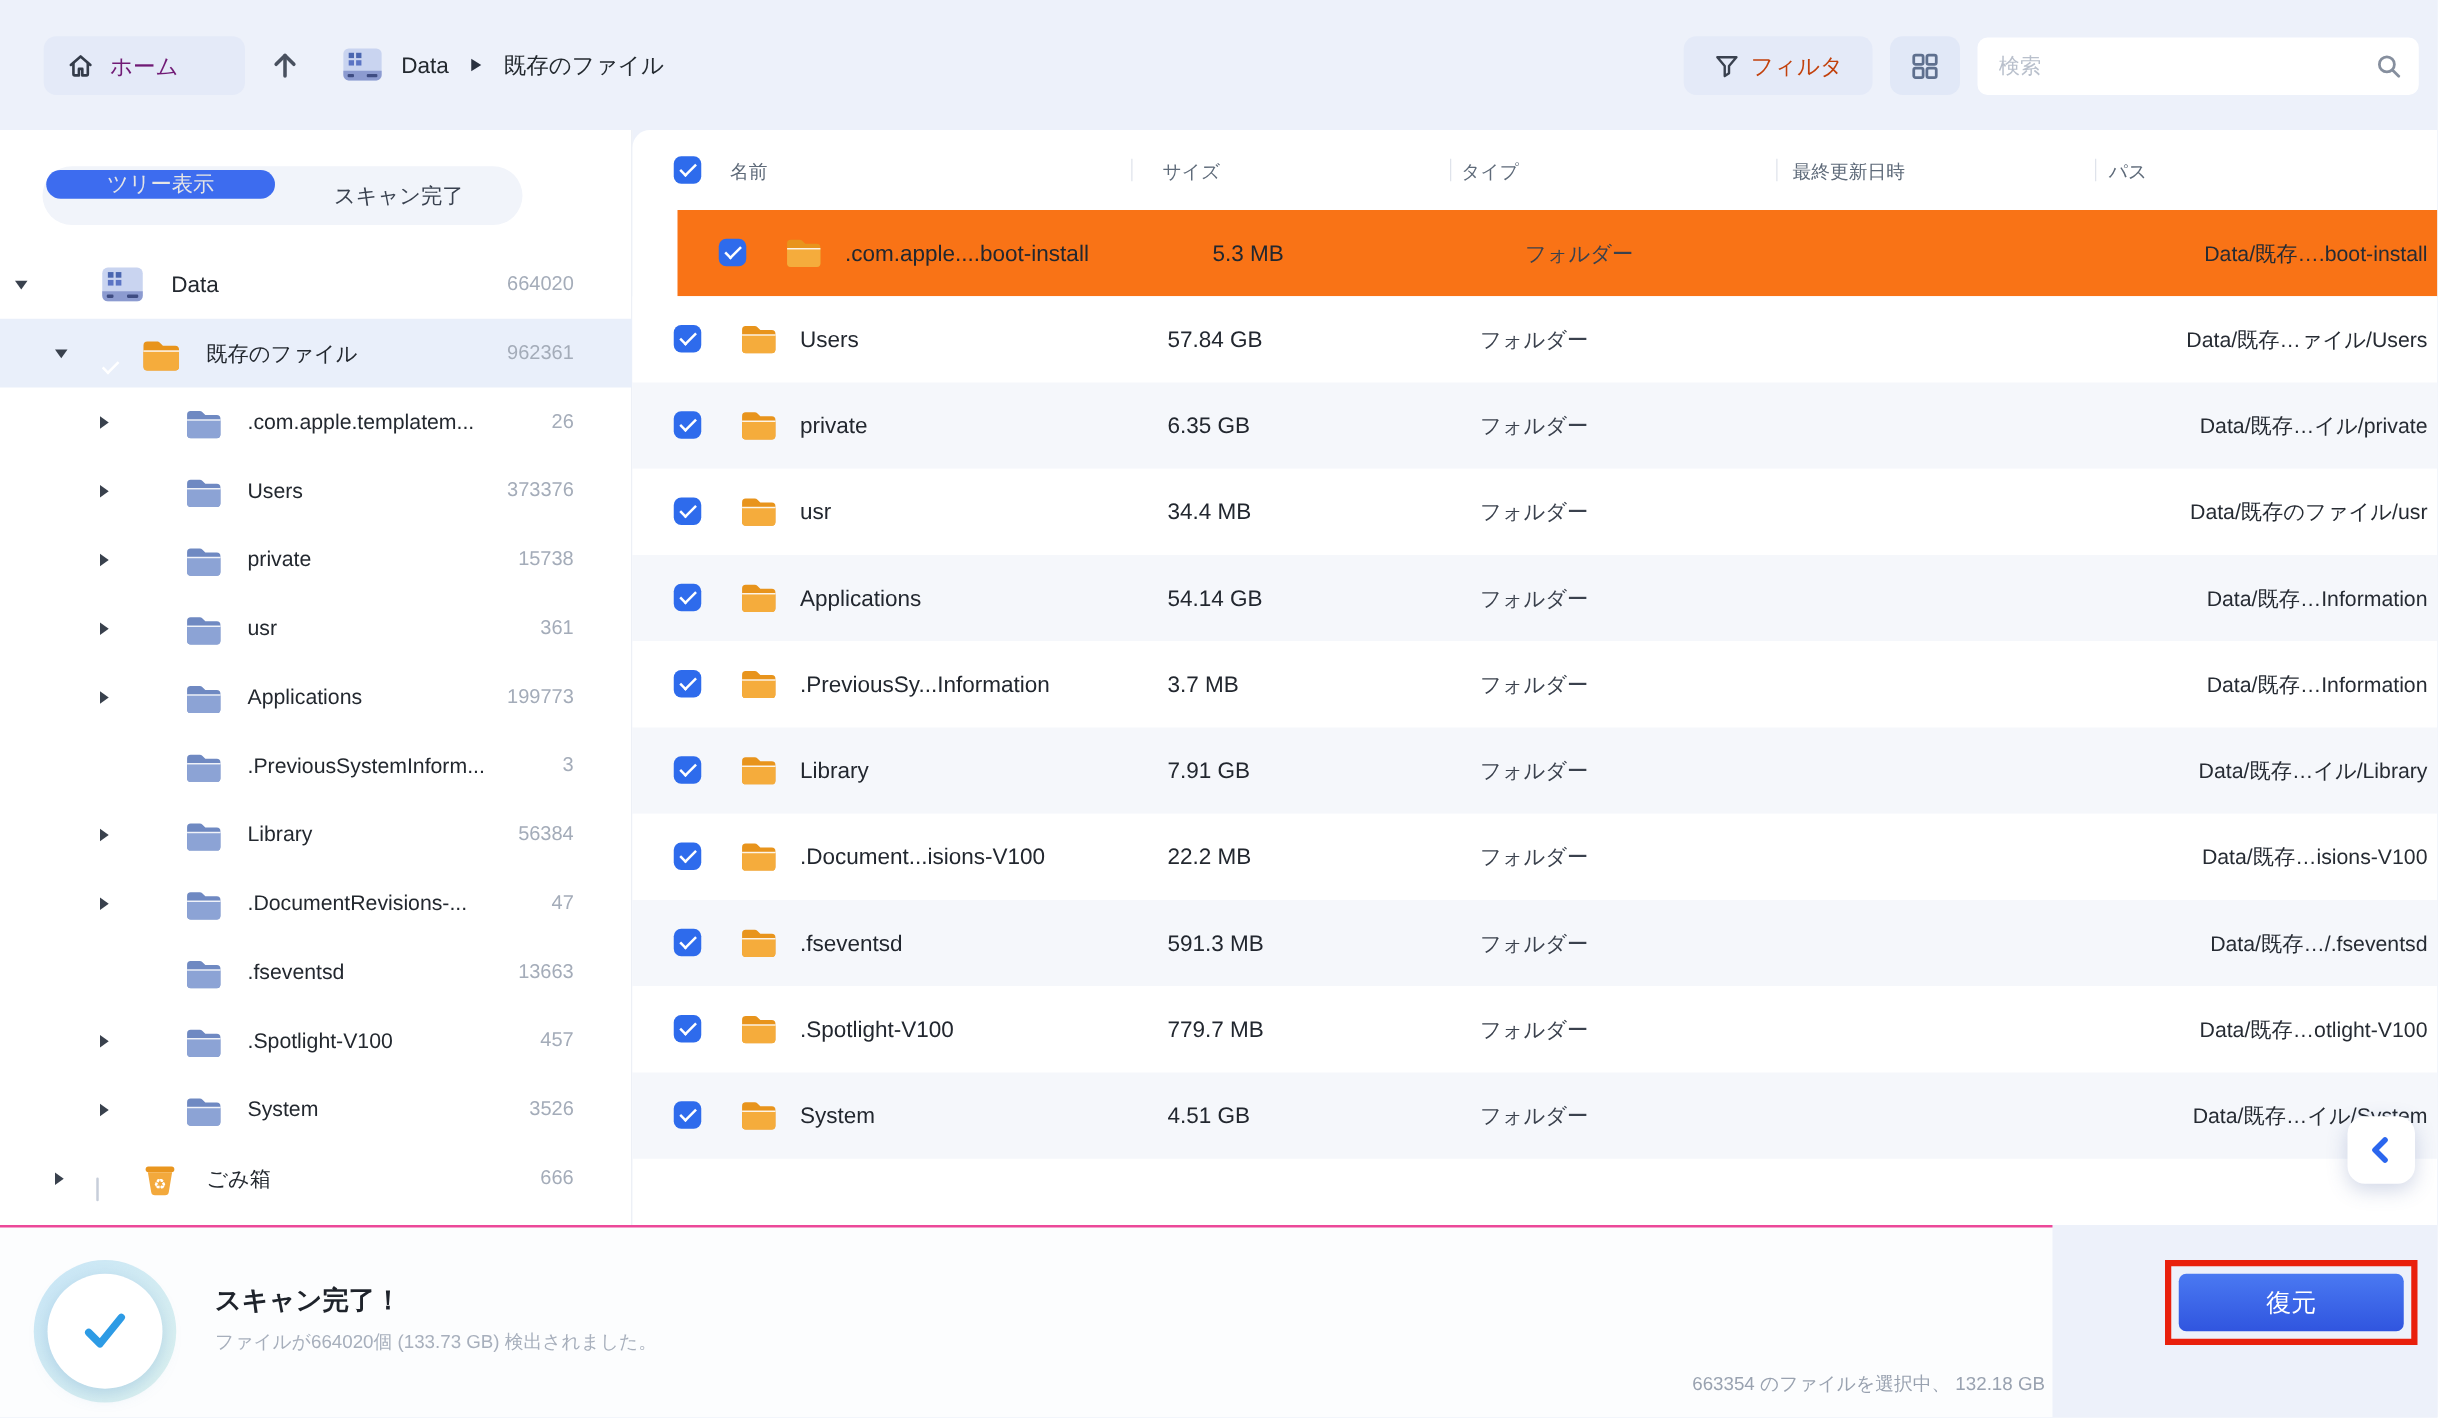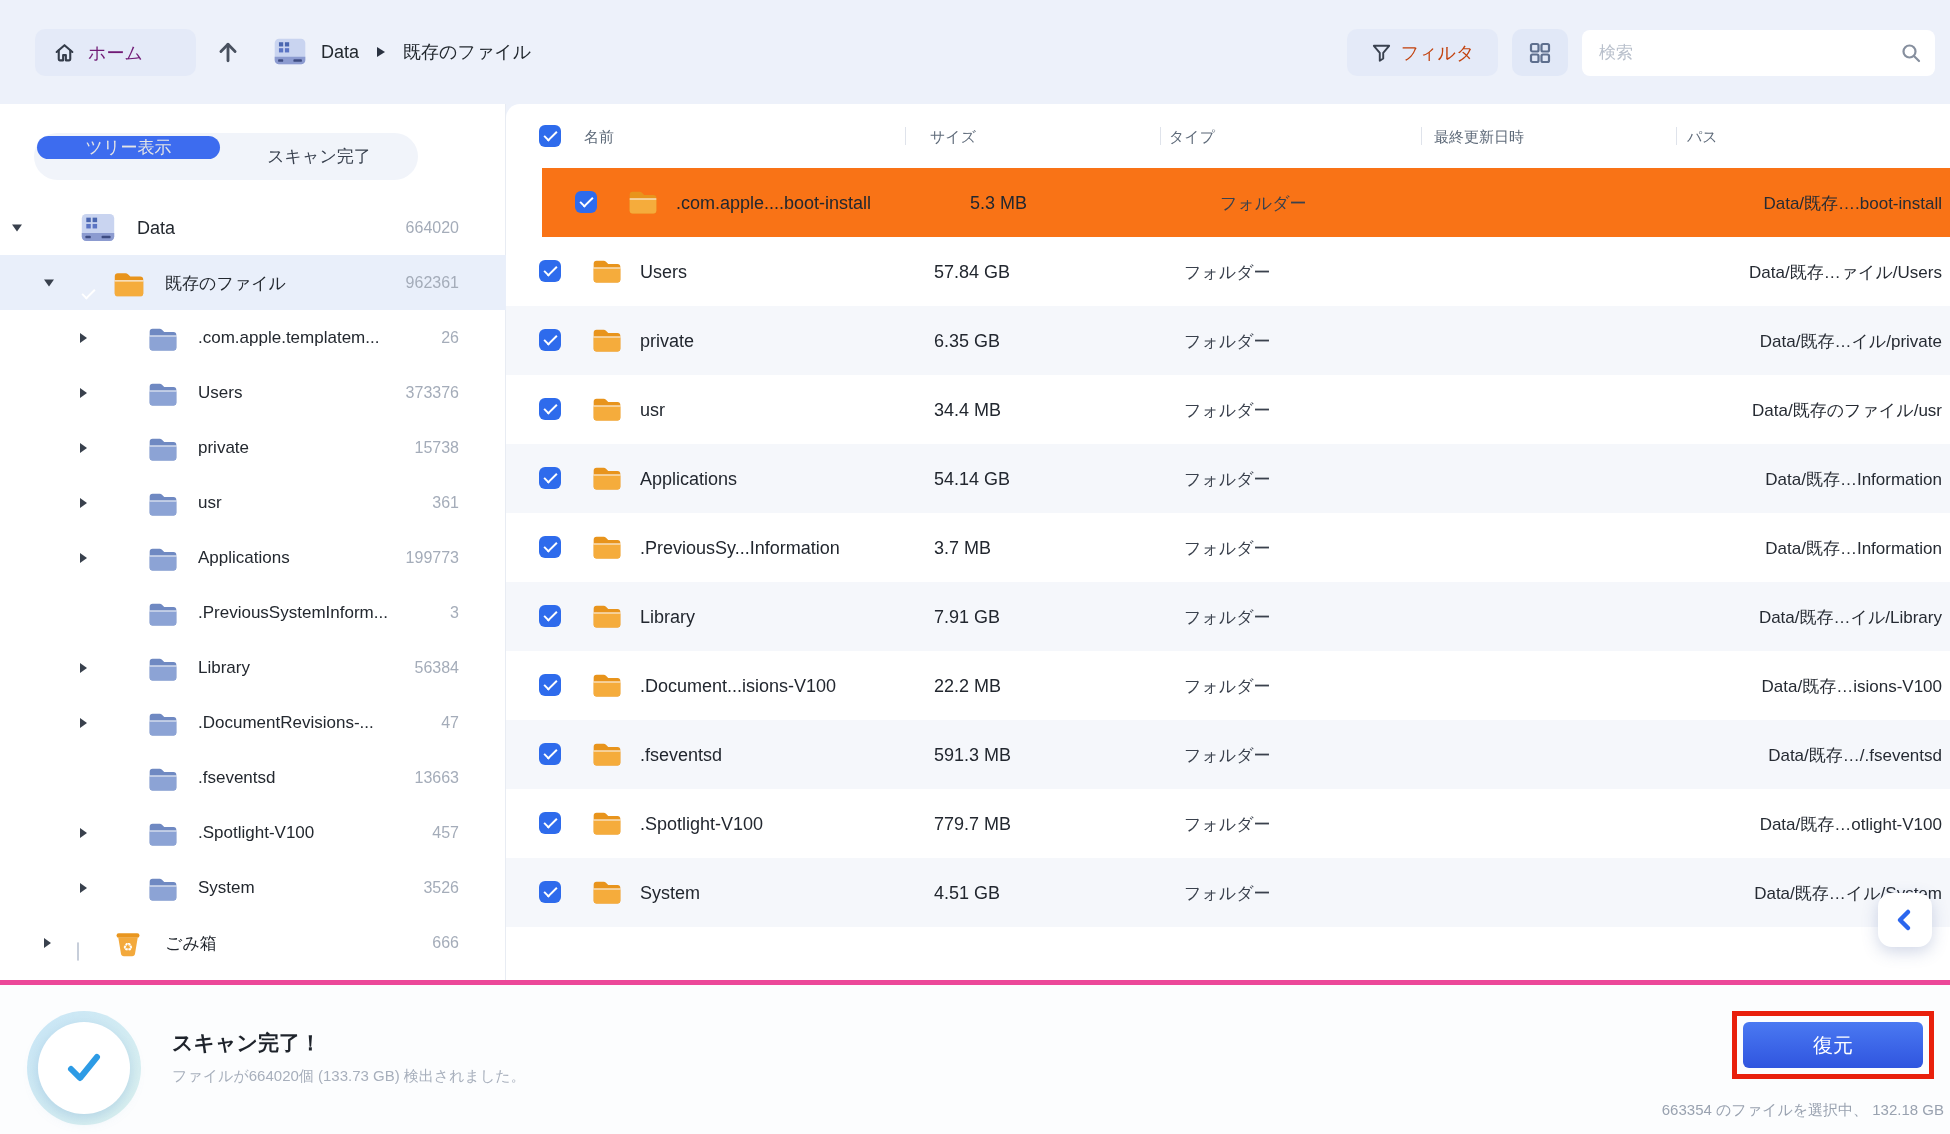--- a/index.html
+++ b/index.html
@@ -69,21 +69,21 @@
   .trow .ficon{position:absolute;left:86px;top:20px;}
   .cell{position:absolute;top:50%;transform:translateY(-50%);white-space:nowrap;}
   .cell.name{left:134px;font-size:18px;color:#22272F;}
   .cell.size{left:428px;font-size:18px;color:#22272F;}
   .cell.type{left:678px;font-size:17px;color:#3A414D;}
   .cell.path{right:8px;font-size:17px;color:#262B33;text-align:right;}
   .back-fab{position:absolute;left:1372px;top:789px;width:54px;height:54px;background:#FFFFFF;border-radius:14px;
     box-shadow:0 5px 16px rgba(70,95,160,0.25);display:flex;align-items:center;justify-content:center;cursor:pointer;z-index:5;}
 
   
-  .footer{position:absolute;left:0;top:980px;width:1950px;height:154px;background:#FCFDFE;border-top:5px solid #ec4899;box-sizing:border-box;}
+  .footer{position:absolute;left:0;top:980px;width:1642px;height:154px;background:#FCFDFE;border-top:2px solid #ec4899;box-sizing:border-box;}
   .badge{position:absolute;left:27px;top:26px;width:114px;height:114px;border-radius:50%;
     background:linear-gradient(135deg,#C9E6F7,#DDF2EF);display:flex;align-items:center;justify-content:center;}
   .badge-mid{width:92px;height:92px;border-radius:50%;background:#FFFFFF;box-shadow:0 4px 14px rgba(110,160,205,0.35);
     display:flex;align-items:center;justify-content:center;}
   .scan-title{position:absolute;left:172px;top:44px;font-size:21px;font-weight:600;color:#1E232B;}
   .scan-detail{position:absolute;left:172px;top:82px;font-size:15px;color:#A7AFBC;}
   .recover-wrap{position:absolute;left:1732px;top:26px;width:202px;height:68px;border:5px solid #E9200C;box-sizing:border-box;}
   .recover-btn{position:absolute;left:6px;top:6px;right:6px;bottom:6px;border-radius:6px;
     background:linear-gradient(180deg,#4A79F2,#3055DF);display:flex;align-items:center;justify-content:center;cursor:pointer;}
   .recover-btn span{font-size:20px;color:#FFFFFF;}

